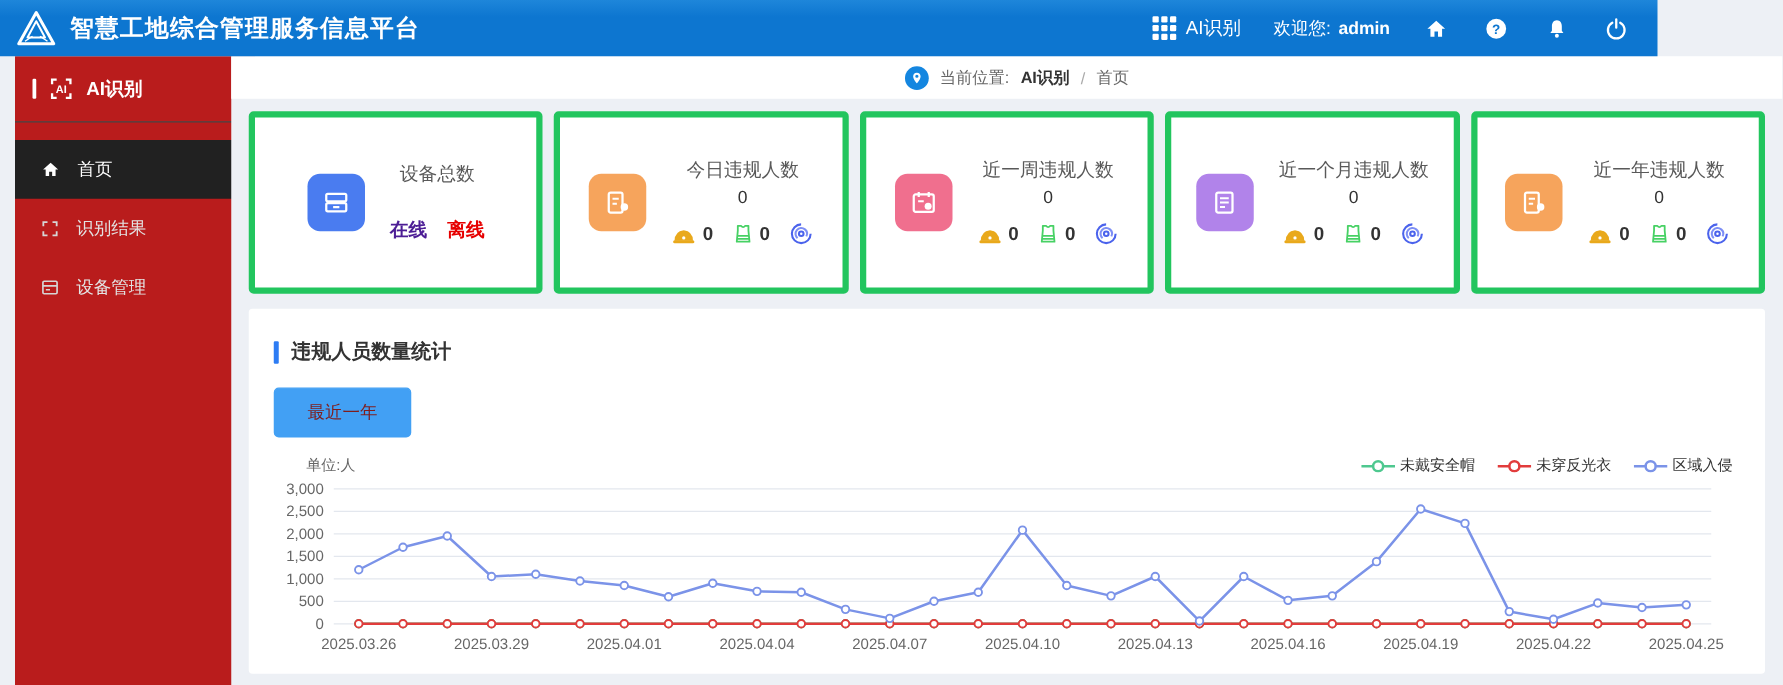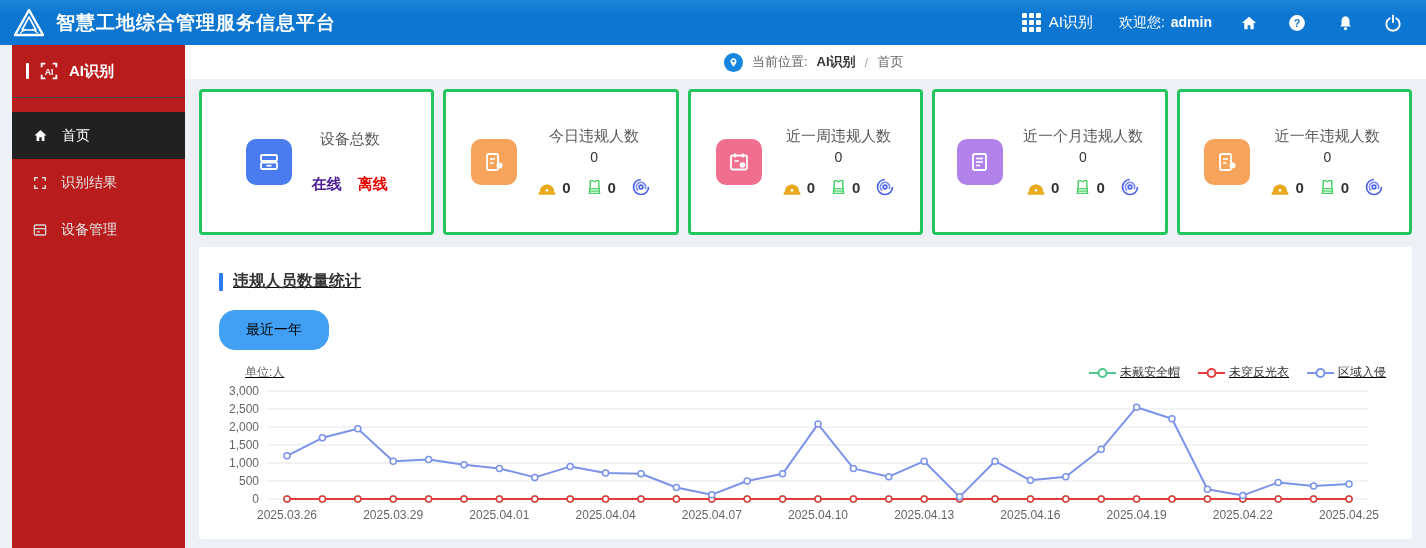--- a/index.html
+++ b/index.html
@@ -1,20 +1,20 @@
 <!DOCTYPE html>
 <html><head>
 <meta charset="utf-8">
 <style>
   * { box-sizing: border-box; margin: 0; padding: 0; }
   html,body { width:1426px; height:548px; overflow:hidden; }
   body { font-family:"Liberation Sans","DejaVu Sans",sans-serif; background:#edf0f5; position:relative; }
 
   
-  .header { position:absolute; top:0; left:0; width:1426px; height:45px;
+  .header { position:absolute; top:0; left:0; width:1326px; height:45px;
     background:linear-gradient(180deg,#1e86da 0%, #0d76d0 30%); color:#fff;
     display:flex; align-items:center; padding:0 22px 0 12px; z-index:10; }
   .logo { width:34px; height:30px; margin-right:10px; flex:none; }
   .app-title { font-size:19px; font-weight:bold; letter-spacing:1px; }
   .header-right { margin-left:auto; display:flex; align-items:center; gap:26px; }
   .nav-app { display:flex; align-items:center; gap:8px; font-size:15px; cursor:pointer; }
   .grid-icon { display:grid; grid-template-columns:repeat(3,5px); grid-template-rows:repeat(3,5px); gap:2px; }
   .grid-icon i { background:#fff; border-radius:1px; }
   .welcome { font-size:14px; display:flex; gap:6px; align-items:flex-start; }
   .welcome b { font-weight:bold; }
@@ -34,43 +34,43 @@
   .main { position:absolute; top:45px; left:185px; width:1241px; height:503px; background:#edf0f5; }
   .breadcrumb { height:34px; background:#fff; display:flex; align-items:center;
     padding-left:16px; gap:9px; font-size:13px; color:#666;justify-content:center; }
   .breadcrumb .root { font-weight:bold; color:#333; cursor:pointer; }
   .breadcrumb .sep { color:#aaa; }
   .breadcrumb .cur { color:#666; cursor:pointer; }
   .pin { width:19px; height:19px; border-radius:50%; background:#1486e0; display:flex; align-items:center; justify-content:center; flex:none; }
 
   
   .cards { display:flex; gap:9px; padding:10px 14px 0 14px; }
-  .card { flex:1; height:146px; background:#fff; border:3px solid #22c55e; border-radius:4px;
+  .card { flex:1; height:146px; background:#fff; border:5px solid #22c55e; border-radius:4px;
     display:flex; align-items:center; justify-content:center; }
   .card-inner { display:flex; align-items:center; gap:20px; }
   .icon-box { width:46px; height:46px; border-radius:10px; display:flex; align-items:center; justify-content:center; flex:none; }
   .card-col { display:flex; flex-direction:column; align-items:center; }
   .card-title { font-size:15px; color:#595959; }
   .card-value { font-size:14px; color:#333; margin-top:3px; }
   .status-row { display:flex; gap:16px; margin-top:26px; font-size:15px; font-weight:bold; }
   .online { color:#4c1d95; }
   .offline { color:#e60000; }
   .mini-row { display:flex; align-items:center; gap:5px; margin-top:12px; font-size:15px; font-weight:bold; color:#333; }
   .mini-row .num { margin-right:10px; }
 
   
-  .panel { margin:12px 14px 16px 14px; background:#fff; border-radius:3px; height:292px; padding:24px 20px 0 20px;text-decoration:underline; }
+  .panel { margin:12px 14px 16px 14px; background:#fff; border-radius:3px; height:292px; padding:24px 20px 0 20px; }
   .sec-title { display:flex; align-items:center; }
   .sec-title .bar { width:4px; height:18px; background:#2d7cf4; margin-right:10px; border-radius:1px; }
   .sec-title .txt { font-size:16px; font-weight:bold; color:#333; }
   .tabs { display:inline-flex; margin-top:18px; }
   .tab { padding:10px 26px; font-size:14px; background:#fff; border:1px solid #dcdfe6; color:#5a5e66;
     margin-left:-1px; cursor:pointer; position:relative; }
   .tab:first-child { margin-left:0; border-radius:4px 0 0 4px; }
-  .tab.active { background:#42a0f4; border-color:#42a0f4; color:#000000; border-radius:16px; z-index:1; }
+  .tab.active { background:#42a0f4; border-color:#42a0f4; color:#7f1d1d; border-radius:4px; z-index:1; }
   .chart-meta { display:flex; justify-content:space-between; align-items:center; margin-top:14px; padding:0 6px 0 26px; }
   .unit { font-size:12px; color:#666; }
   .legend { display:flex; gap:18px; align-items:center; }
   .legend-item { display:flex; align-items:center; gap:4px; font-size:12px; color:#333; cursor:pointer; }
   svg text { font-family:"Liberation Sans","DejaVu Sans",sans-serif; }
 </style>
 </head>
 <body>
 
 <div class="header">

